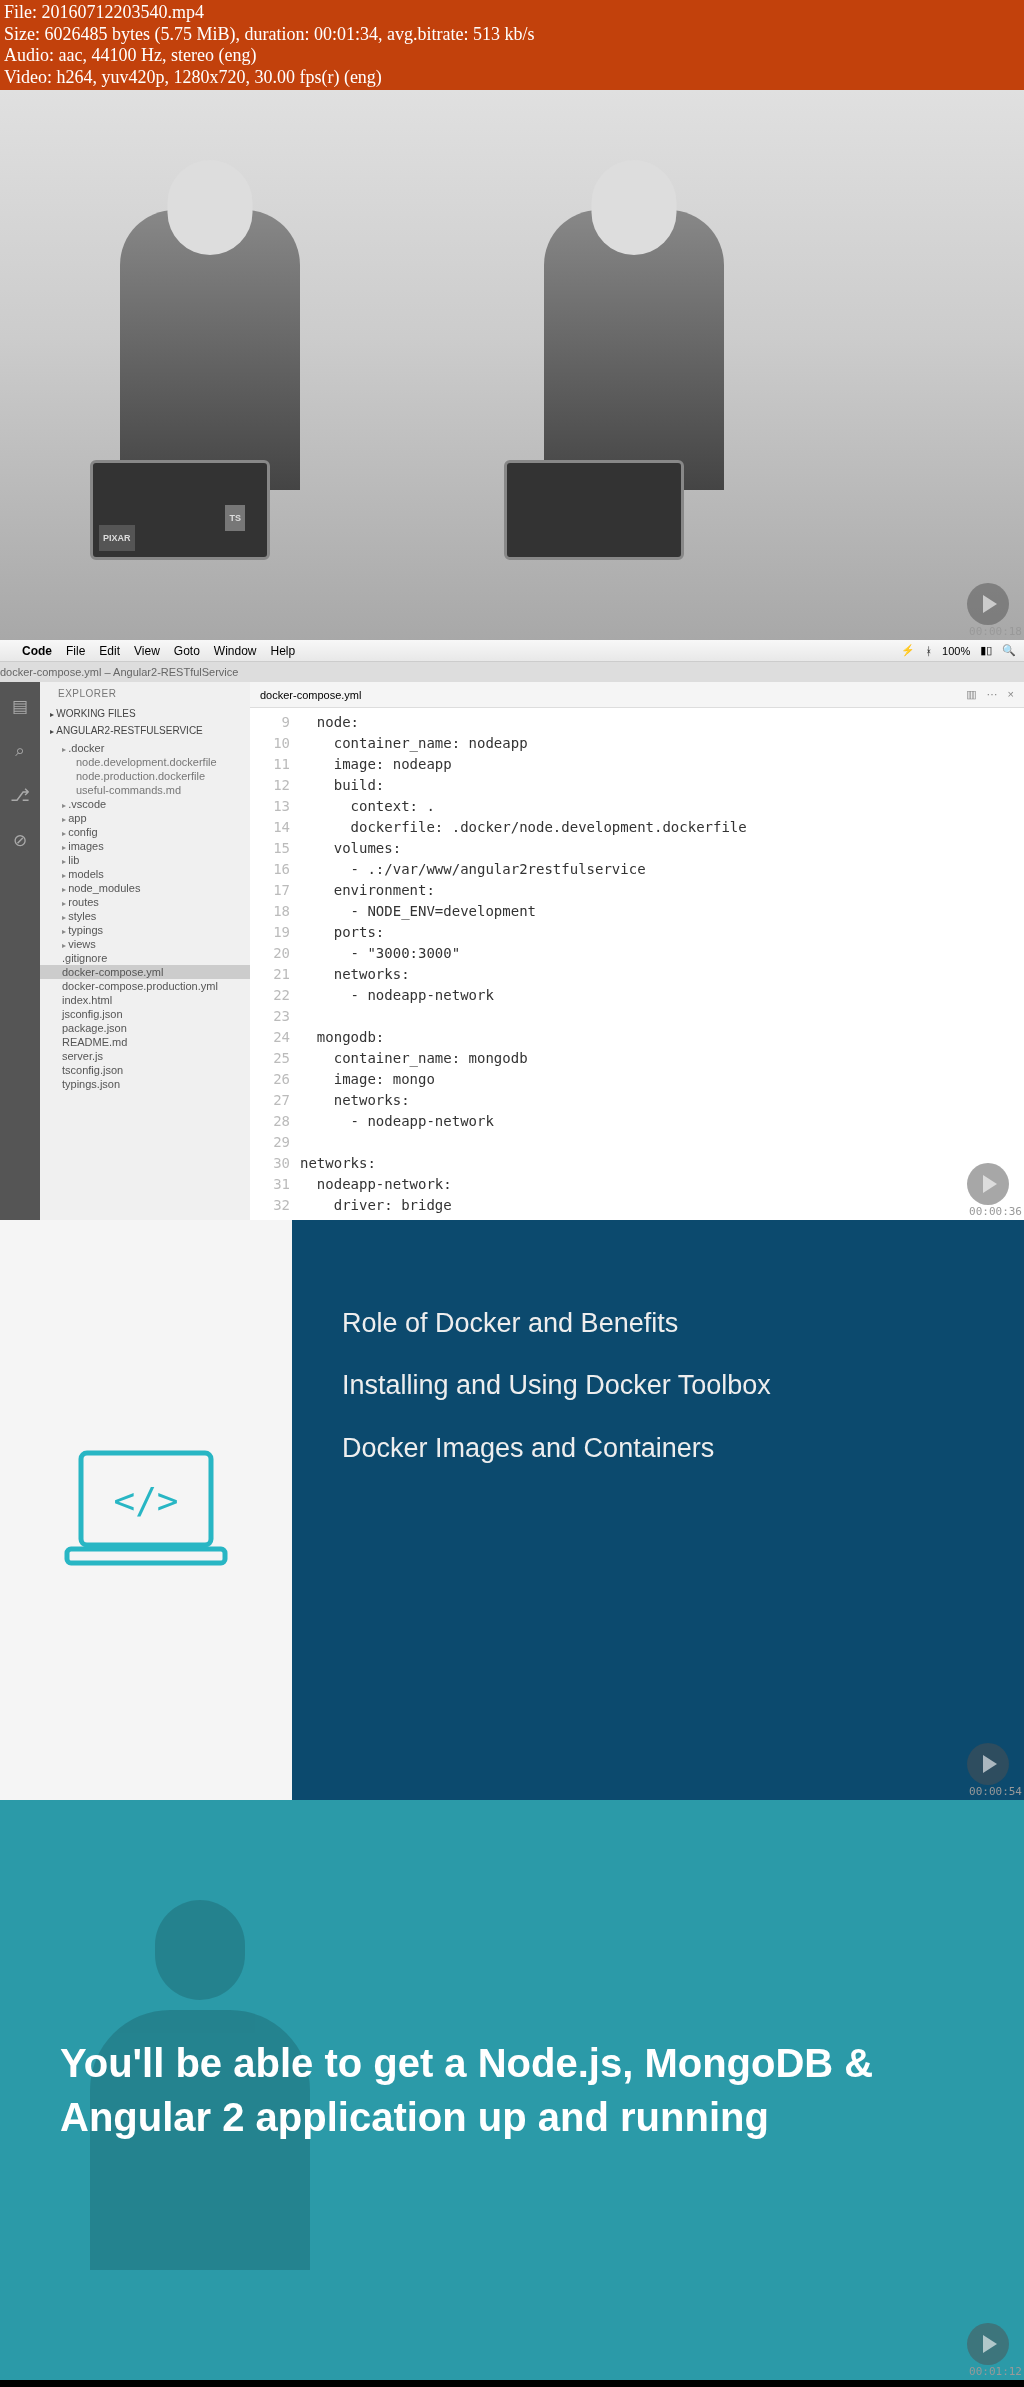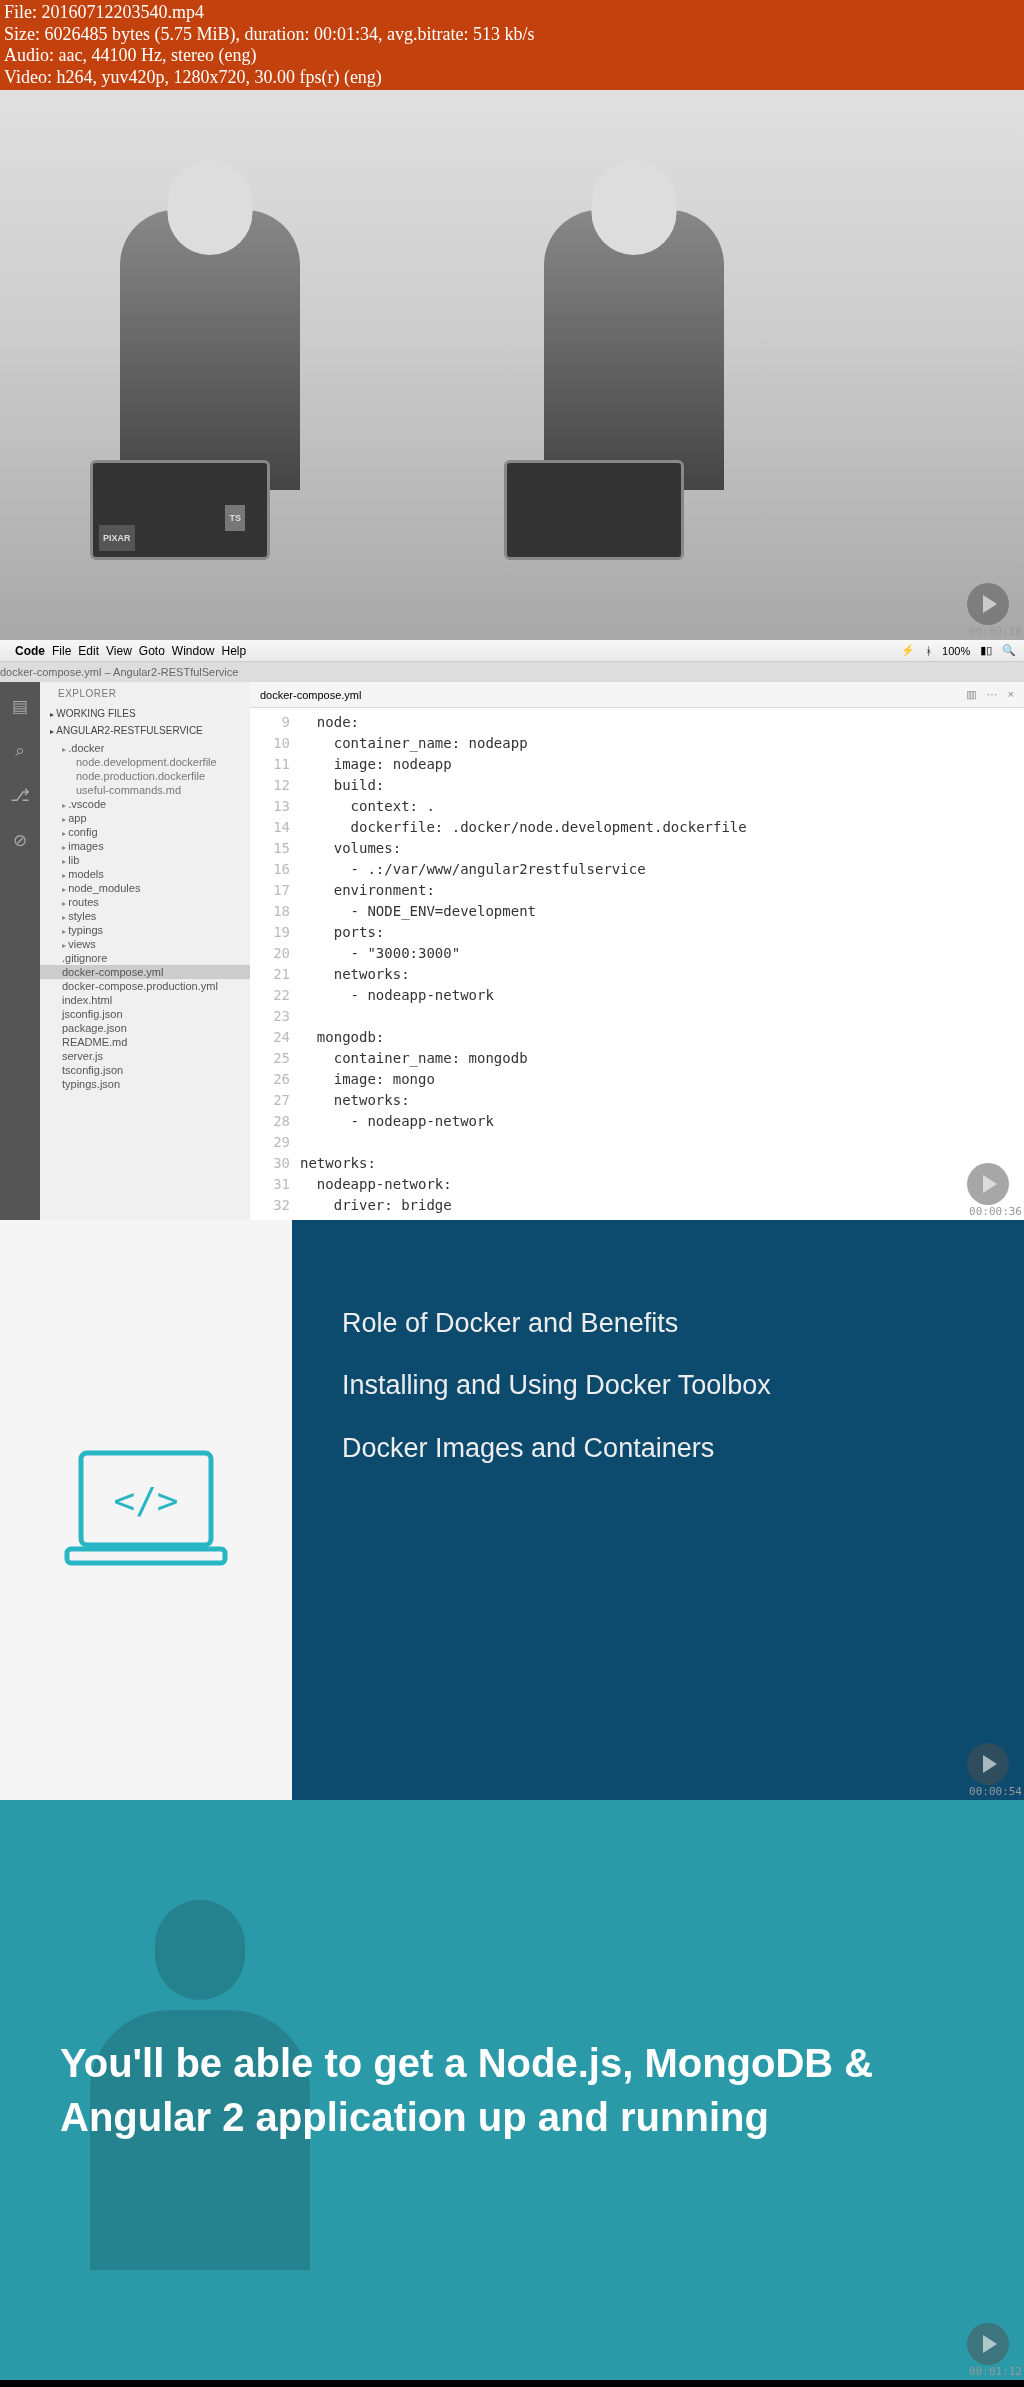--- a/index.html
+++ b/index.html
@@ -17,21 +17,21 @@
 .head{position:absolute;top:-50px;left:50%;transform:translateX(-50%);width:85px;height:95px;background:#ddd;border-radius:45px}
 .laptop{position:absolute;bottom:60px;width:200px;height:120px}
 .laptop.left{left:90px}
 .laptop.right{right:320px}
 .laptop-screen{width:180px;height:100px;background:#333;border:3px solid #888;border-radius:6px;position:relative}
 .apple-logo{position:absolute;top:50%;left:50%;transform:translate(-50%,-50%);color:#fff;font-size:24px}
 .stickers{position:absolute;inset:0}
 .sticker{position:absolute;background:#555;color:#ddd;font-size:9px;padding:8px 4px;border-radius:0;font-weight:bold}
 
 .frame2{height:580px;background:#fff;position:relative}
-.macbar{height:22px;background:linear-gradient(#f8f8f8,#e8e8e8);display:flex;align-items:center;padding:0 8px;font-size:12px;gap:7px;border-bottom:1px solid #ccc}
+.macbar{height:22px;background:linear-gradient(#f8f8f8,#e8e8e8);display:flex;align-items:center;padding:0 8px;font-size:12px;gap:14px;border-bottom:1px solid #ccc}
 .macbar .app-name{font-weight:bold}
 .macbar-right{margin-left:auto;display:flex;gap:10px;font-size:11px;align-items:center}
 .vscode{display:flex;height:calc(100% - 42px);background:#e8e8e8}
 .titlebar{height:20px;background:#ddd;text-align:left;font-size:11px;line-height:20px;color:#666}
 .activitybar{width:40px;background:#555;display:flex;flex-direction:column;align-items:center;padding-top:14px;gap:24px}
 .activitybar span{color:#aaa;font-size:17px}
 .sidebar{width:210px;background:#f0f0f0;font-size:11px;color:#444;overflow:hidden}
 .sidebar-header{padding:6px 18px;font-size:10px;letter-spacing:0.5px;color:#777}
 .sidebar-section{padding:3px 10px;font-weight:normal;font-size:10px;cursor:pointer}
 .sidebar-section::before{content:'▸ ';font-size:8px}

